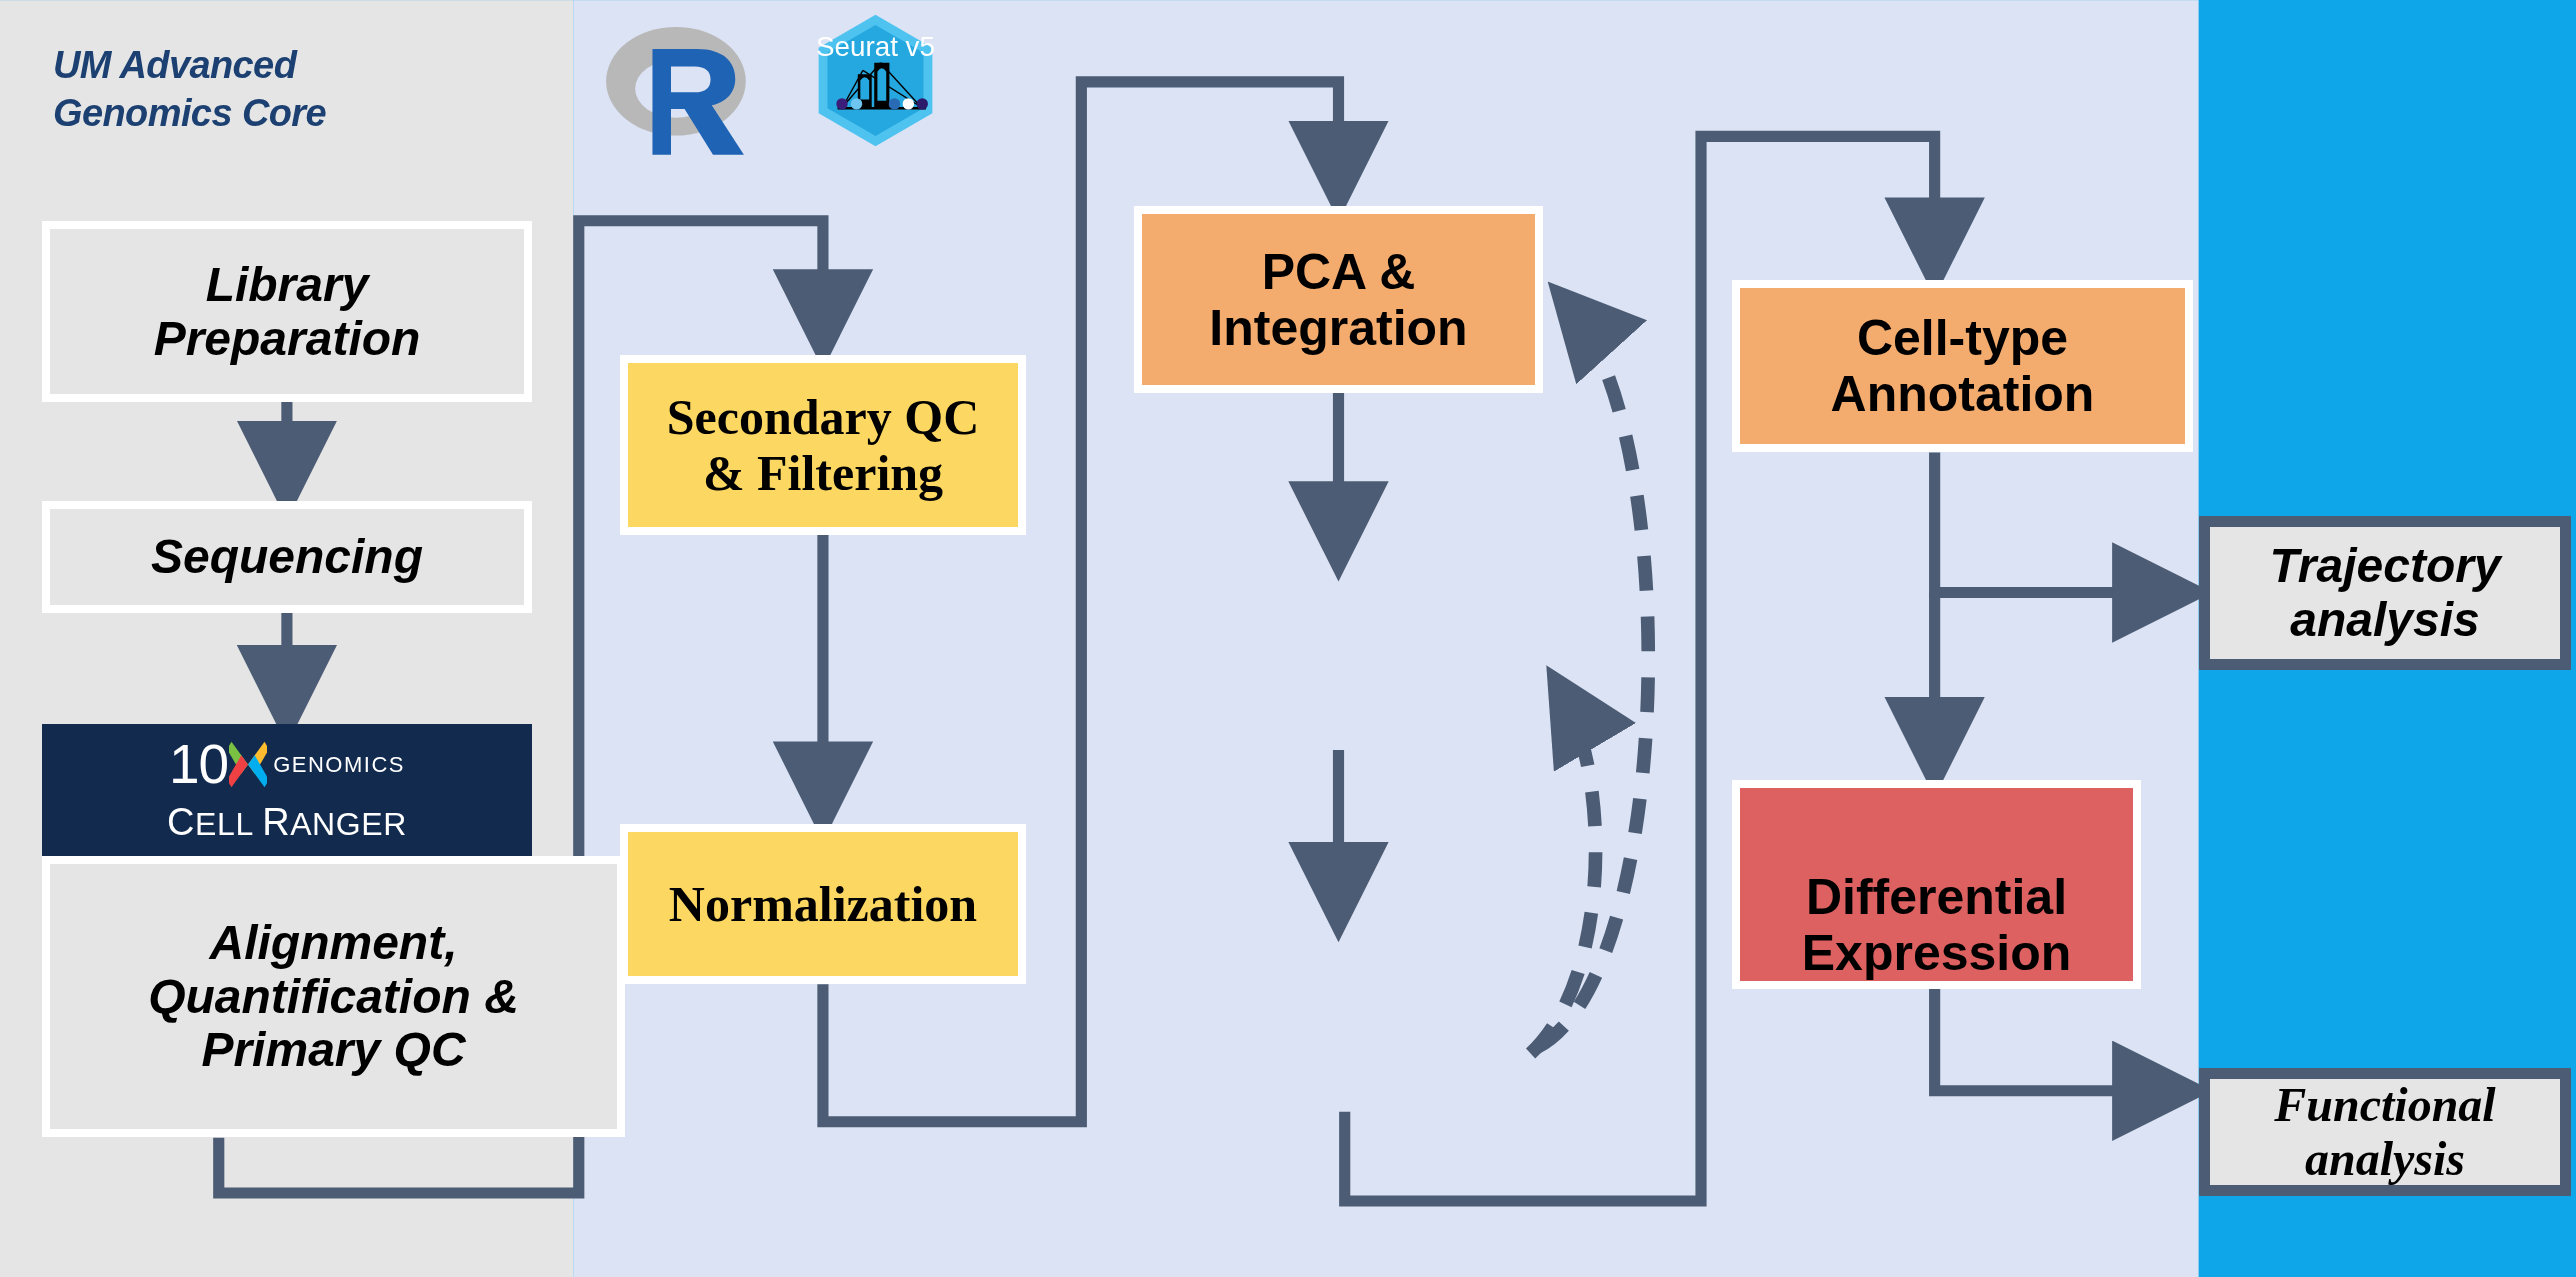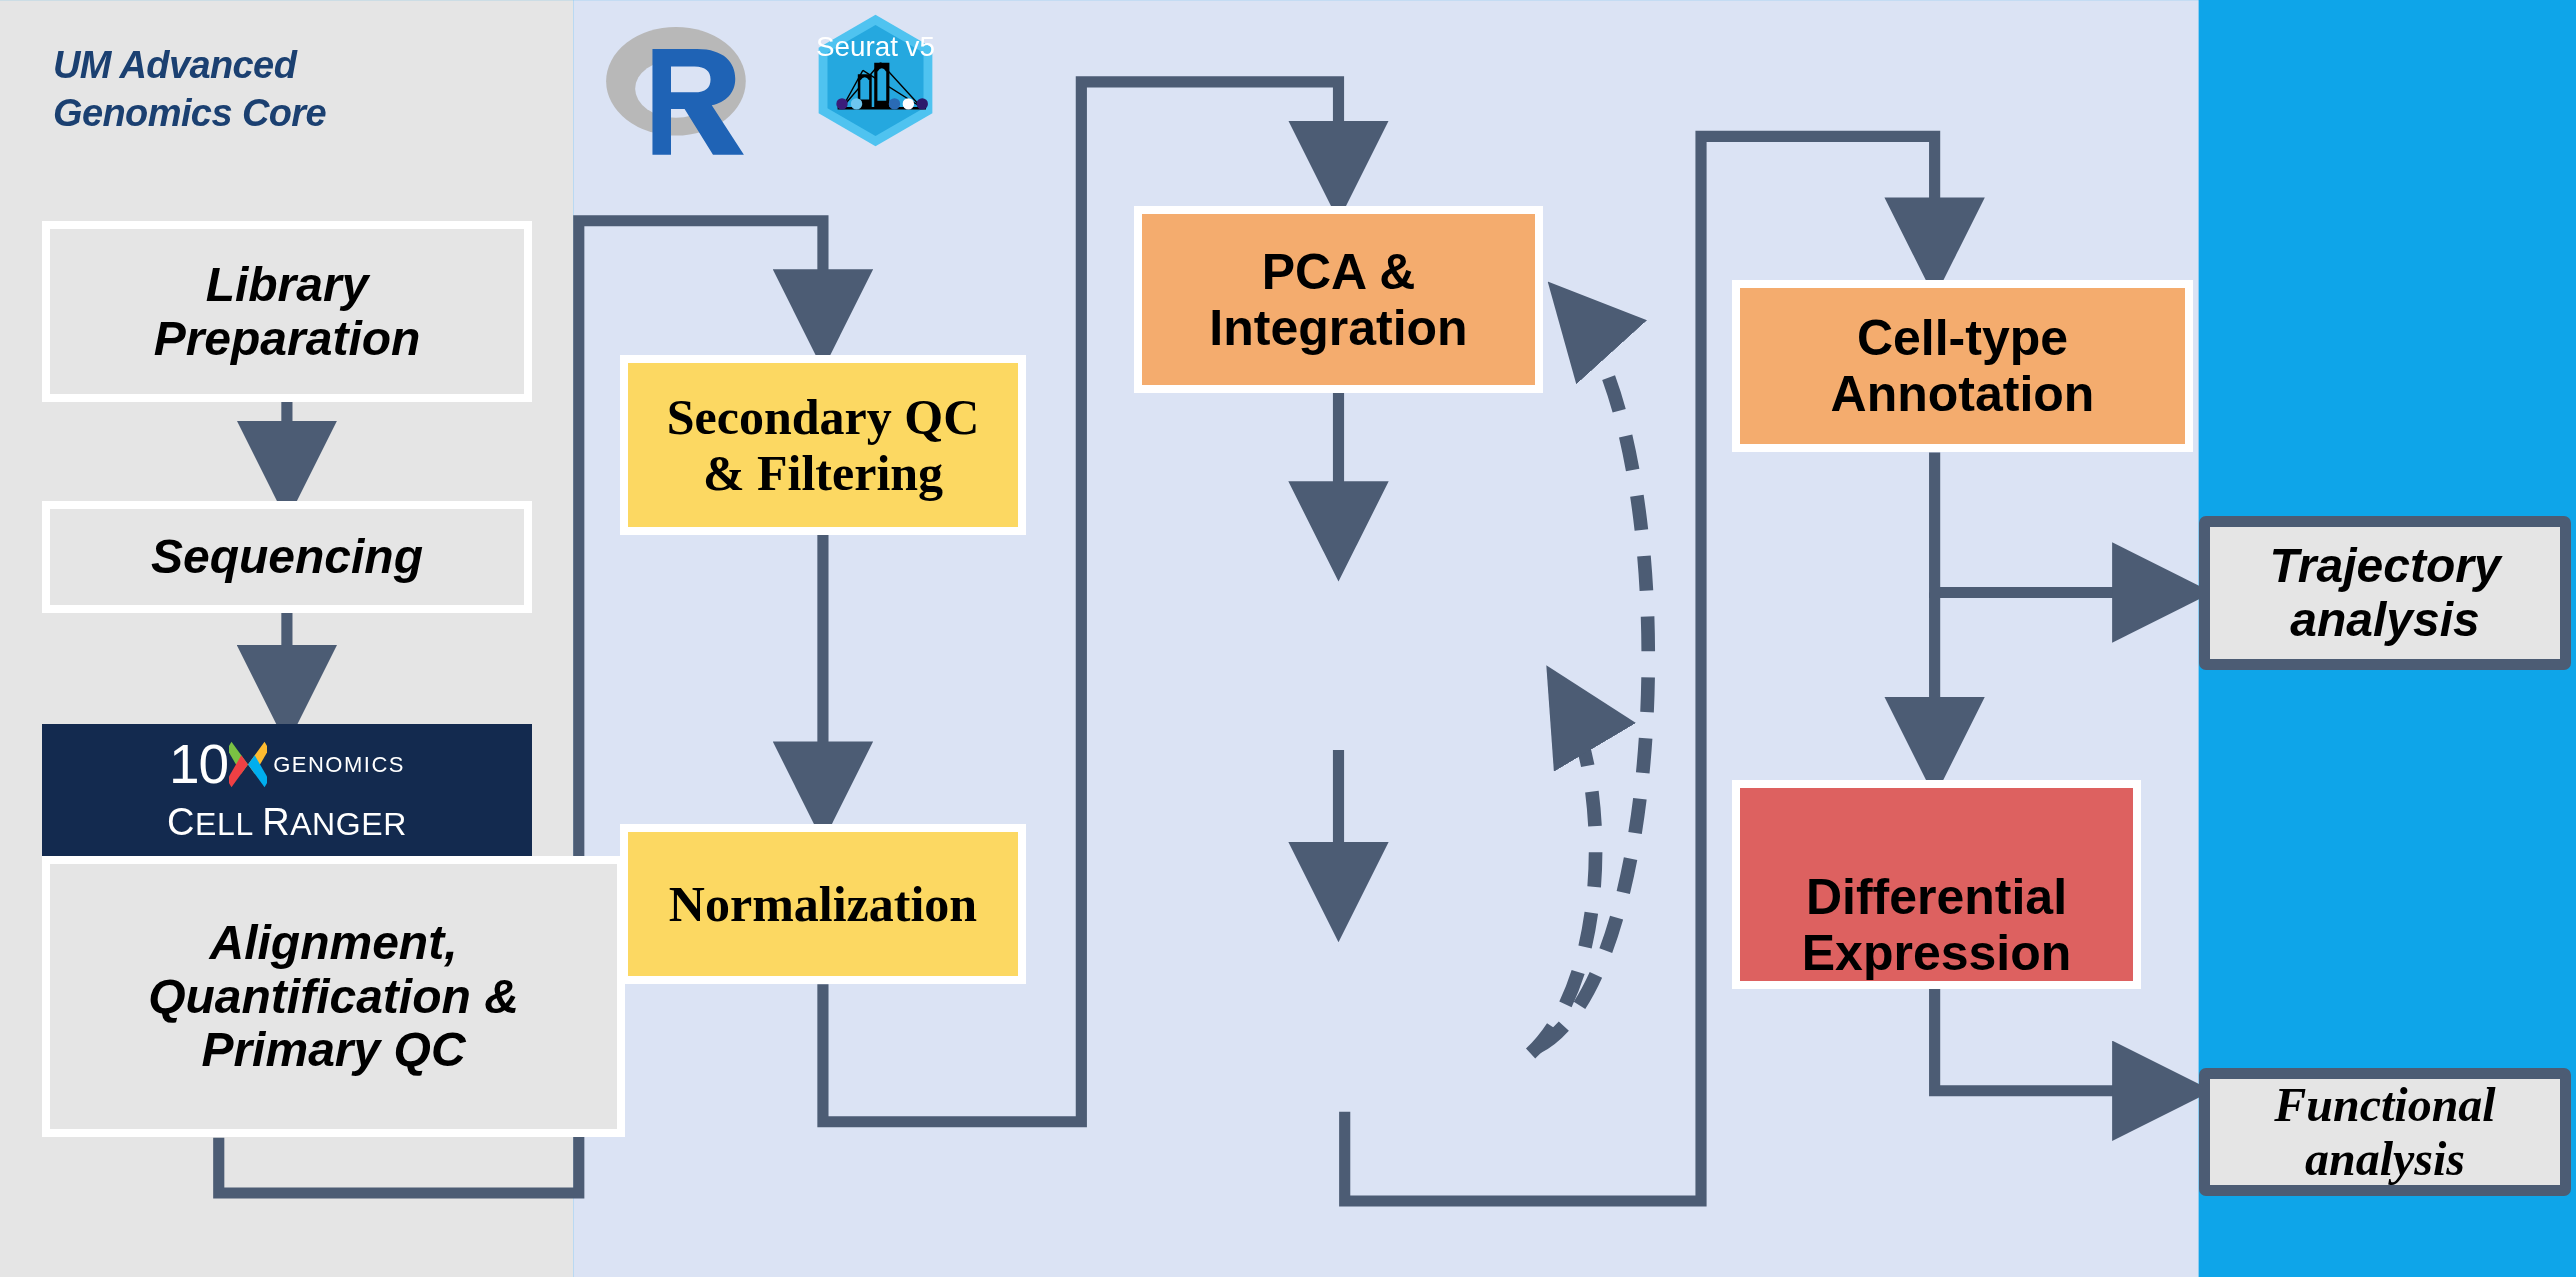--- a/index.html
+++ b/index.html
@@ -7,21 +7,21 @@
          font-family:"Liberation Sans", sans-serif;}
   svg.layer{position:absolute;left:0;top:0;width:2576px;height:1278px;}
   .bg-gray{fill:#e5e5e5;}
   .bg-blue{fill:#dbe3f4;}
   .node{position:absolute;box-sizing:border-box;display:flex;align-items:center;
         justify-content:center;text-align:center;line-height:1.12;color:#000;}
   .n-gray{background:#e5e5e5;border:8.7px solid #ffffff;font-weight:bold;font-style:italic;font-size:48px;}
   .n-yellow{background:#fcd862;border:8.7px solid #ffffff;font-weight:bold;font-size:50px;font-family:Liberation Serif, serif;}
   .n-orange{background:#f4ac6e;border:8.7px solid #ffffff;font-weight:bold;font-size:50px;}
   .n-red{background:#dd6160;border:8.7px solid #ffffff;font-weight:bold;font-size:50px;}
-  .n-outline{background:#e5e5e5;border:11px solid #4c5c74;font-weight:bold;font-style:italic;font-size:48px;border-radius:7px;}
+  .n-outline{background:#e5e5e5;border:11px solid #4c5c74;font-weight:bold;font-style:italic;font-size:48px;border-radius:1px;}
   .n-dark{background:#132a4f;border:0;flex-direction:column;gap:6.2px;}
   .title{position:absolute;left:53px;top:42px;color:#1b4071;font-weight:bold;font-style:italic;
          font-size:38px;line-height:1.25;letter-spacing:-0.6px;}
   
   .tenx-wrap{display:flex;flex-direction:column;align-items:center;justify-content:center;height:100%;}
   .tenx-row{display:flex;align-items:center;}
   .tenx-10{color:#fff;font-size:55px;font-weight:300;letter-spacing:-1.2px;line-height:1;}
   .tenx-x{position:relative;width:38px;height:51px;margin:0 3.7px 0 1.2px;}
   .tenx-genomics{color:#fff;font-size:22px;letter-spacing:1.5px;font-weight:500;margin-left:2.5px;}
   .tenx-cr{color:#fff;font-size:32px;letter-spacing:0.6px;margin-top:8.7px;}

